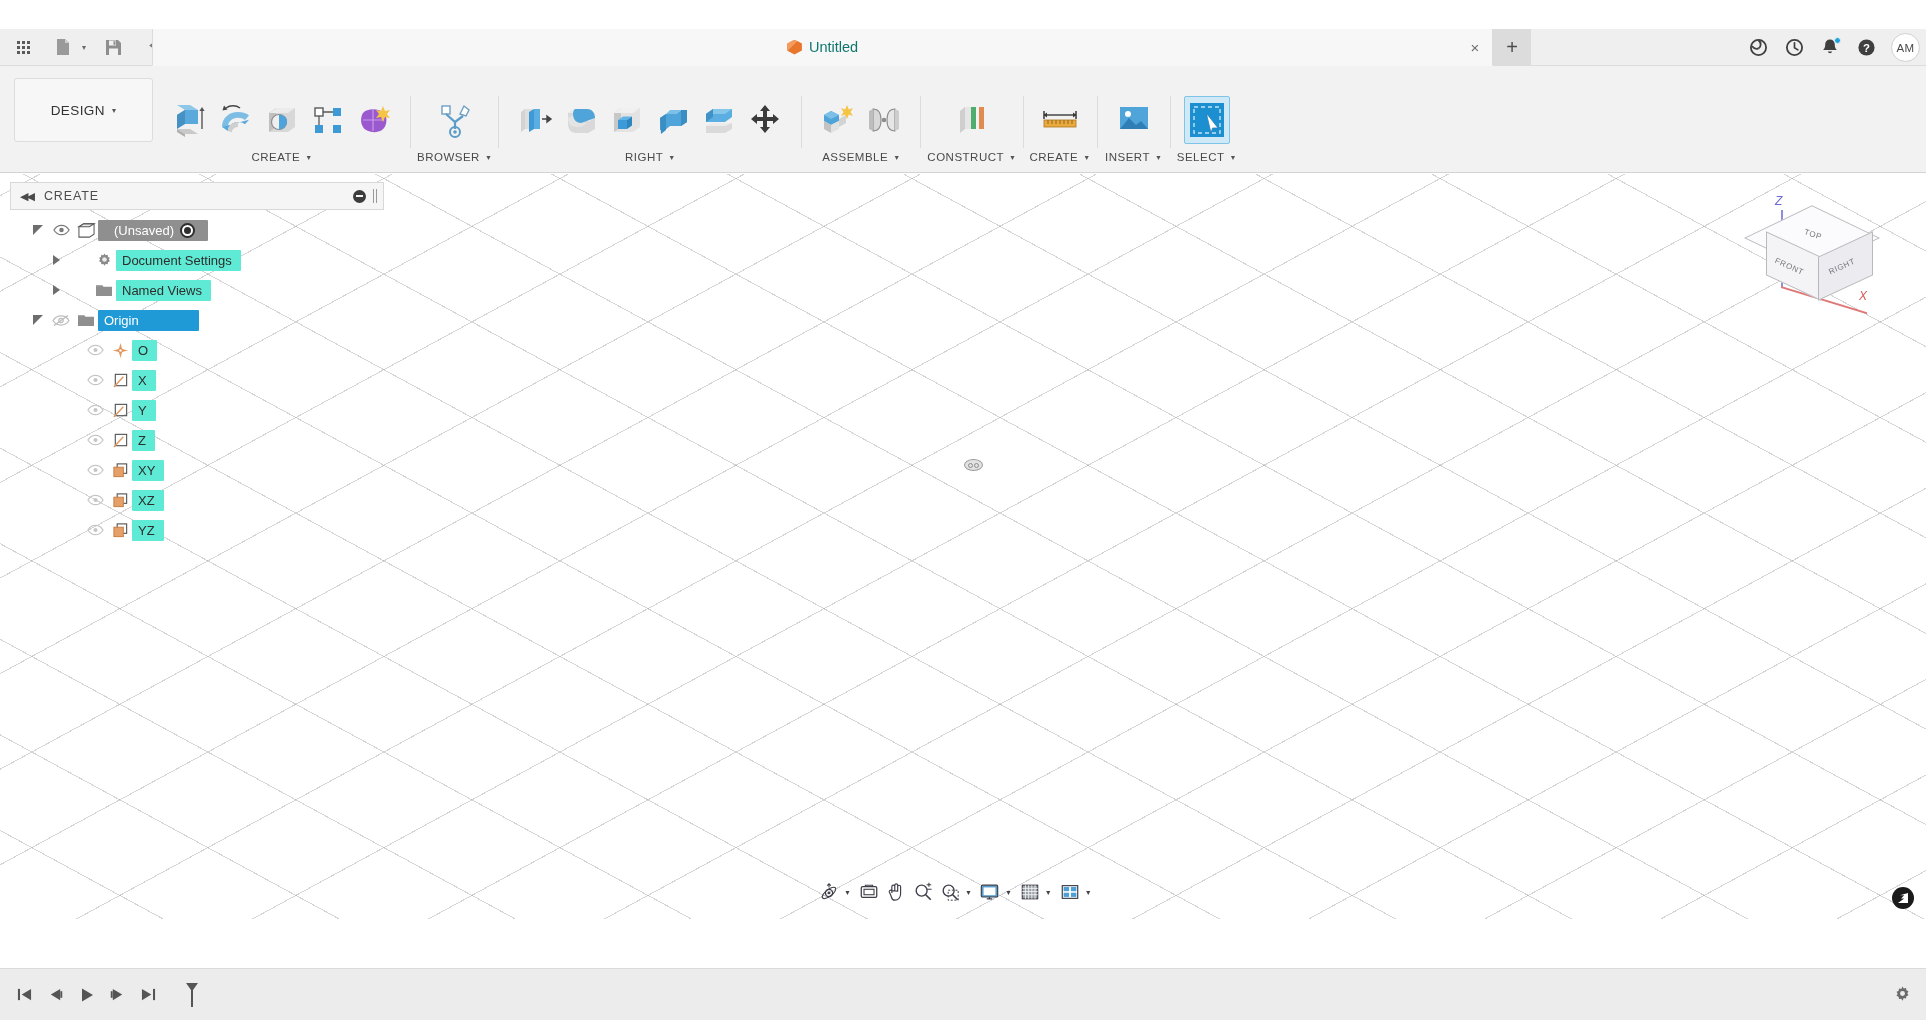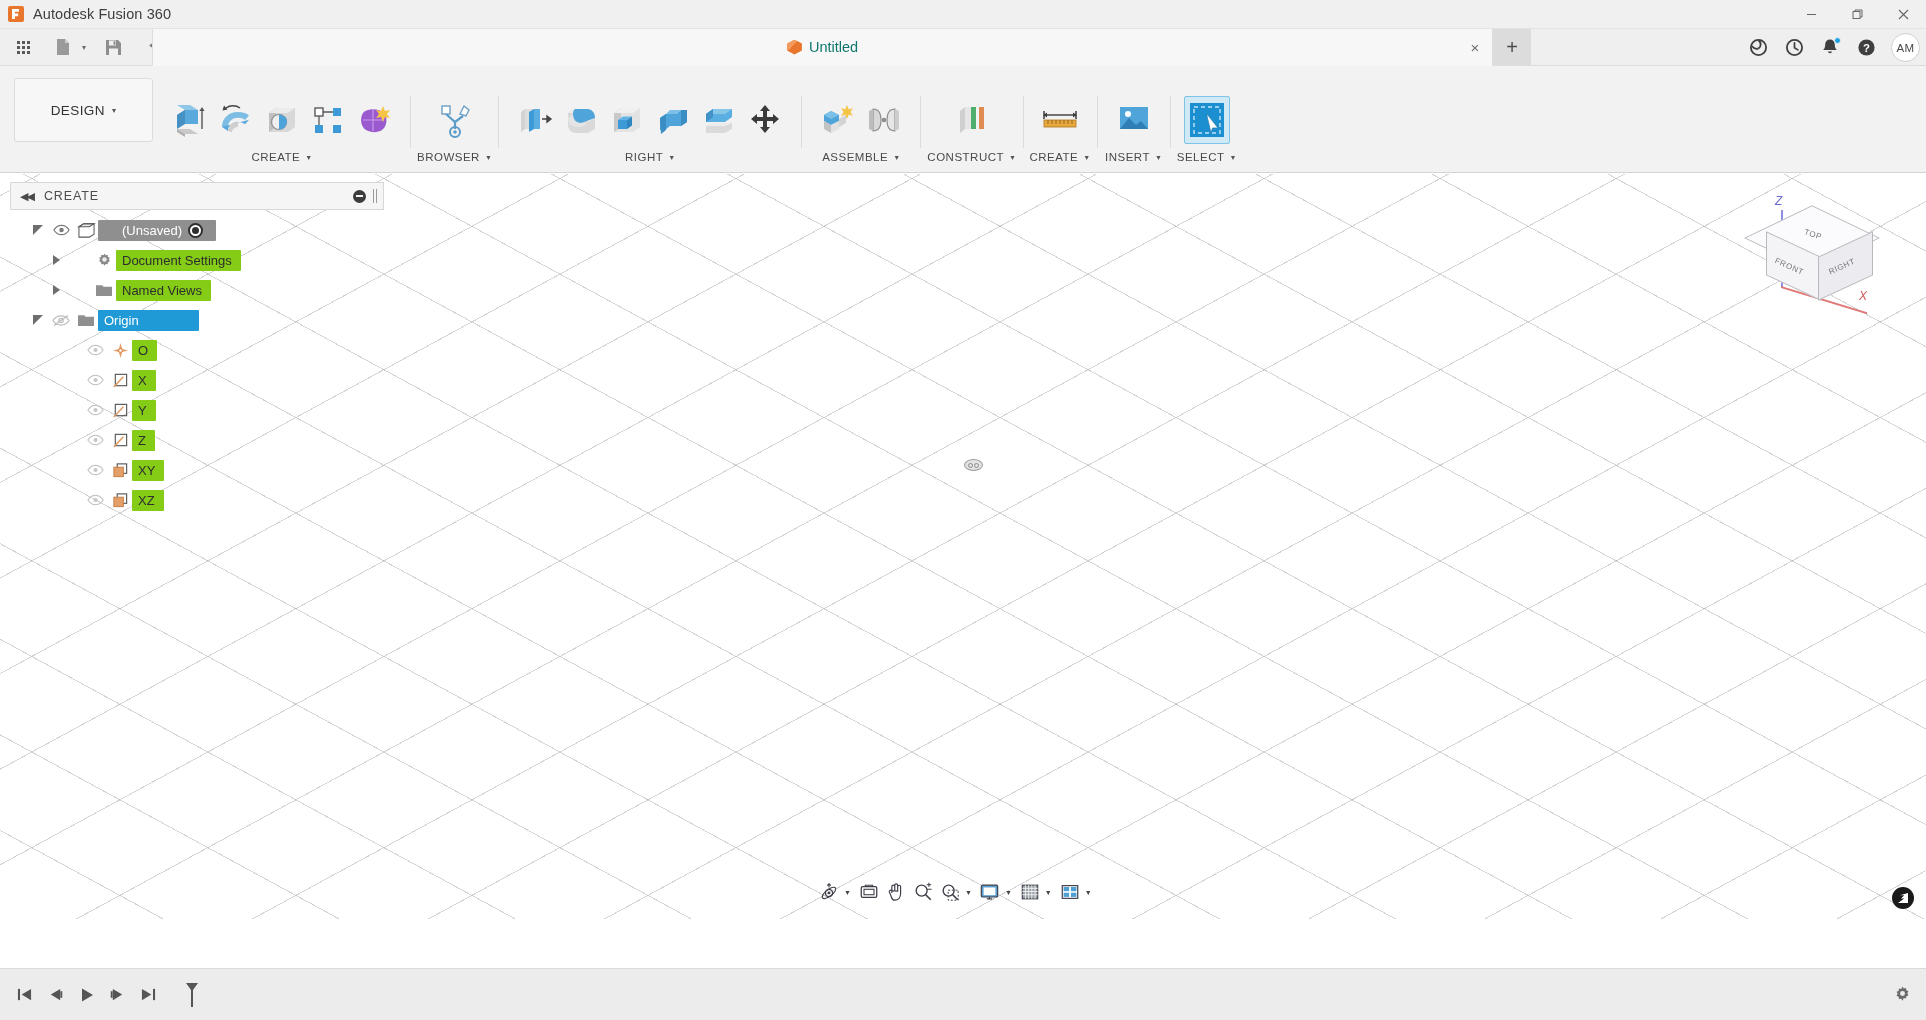--- a/index.html
+++ b/index.html
@@ -164,22 +164,22 @@
   }
   .tri-closed { width: 0; height: 0; border-left: 7px solid #6e6e6e;
     border-top: 5px solid transparent; border-bottom: 5px solid transparent; }
   .tri-open { width: 0; height: 0; border-top: 10px solid #6e6e6e;
     border-right: 10px solid transparent; }
   .eye { width: 26px; height: 30px; display: flex; align-items: center;
          justify-content: center; flex: 0 0 auto; }
   .ticon { width: 24px; height: 30px; display: flex; align-items: center;
            justify-content: center; flex: 0 0 auto; }
   .tlabel { padding: 3px 9px 3px 6px; border-radius: 1px; white-space: nowrap; }
-  .row-unsaved .tlabel { background: #8f8f8f; color: #fff; padding-left: 24px; padding-right: 34px;}
-  .row-hl .tlabel { background: #84cc16; }
+  .row-unsaved .tlabel { background: #8f8f8f; color: #fff; padding-left: 16px; padding-right: 34px;}
+  .row-hl .tlabel { background: #5eead4; }
   .row-sel .tlabel { background: #1f9ad6; color: #fff; padding-right: 60px; }
   .radio-dot {
     width: 15px; height: 15px; border-radius: 50%; border: 2px solid #2e2e2e;
     display: flex; align-items: center; justify-content: center; margin-left: -28px;
     background: #fff; z-index: 2;
   }
   .radio-dot::after { content:""; width:7px;height:7px;border-radius:50%;background:#2e2e2e; }
 
   
   .viewport {
@@ -286,42 +286,20 @@
   .tl-marker { margin-left: 12px; }
   .status-gear { margin-left: auto; margin-right: 14px; color: #6b6b6b; }
 
   svg { display: block; overflow: visible; }
 </style>
 </head>
 <body>
 
 <div id="app">
 
-  <div class="titlebar">
-    <div class="app-icon"></div>
-    <div class="app-title">Autodesk Fusion 360</div>
-    <div class="win-controls">
-      <div class="win-btn">
-        <svg width="11" height="11" viewBox="0 0 11 11">
-            <path d="M1 5.5h9" stroke="#666" stroke-width="1"></path>
-          </svg>
-      </div>
-      <div class="win-btn">
-        <svg width="11" height="11" viewBox="0 0 11 11">
-          <rect x="1" y="2.5" width="7" height="7" fill="none" stroke="#666" stroke-width="1"></rect>
-          <path d="M3 2.5V1h7v7H8.3" fill="none" stroke="#666" stroke-width="1"></path>
-        </svg>
-      </div>
-      <div class="win-btn close">
-        <svg width="11" height="11" viewBox="0 0 11 11">
-            <path d="M1 1l9 9M10 1l-9 9" stroke="#666" stroke-width="1.1"></path>
-          </svg>
-      </div>
-    </div>
-  </div>
 
   <div class="qabar">
     <div style="width:8px"></div>
     <div class="qa-btn">
       <div class="grid9">
           <i></i>
           <i></i>
           <i></i>
           <i></i>
           <i></i>
@@ -925,20 +903,36 @@
       </span>
       <span class="ticon">
         <svg width="17" height="17" viewBox="0 0 18 18">
           <rect x="5.5" y="2" width="10" height="10" fill="none" stroke="#555" stroke-width="1.2"></rect>
           <rect x="2" y="5.5" width="10" height="10" fill="#e5a06a" stroke="#c47d44" stroke-width="1"></rect>
         </svg>
       </span>
       <span class="tlabel">XZ</span>
     </div>
 
+    <div class="trow row-hl">
+      <span style="width:72px"></span>
+      <span class="eye">
+        <svg width="17" height="12" viewBox="0 0 18 12">
+          <path d="M1 6s3-5 8-5 8 5 8 5-3 5-8 5-8-5-8-5z" fill="none" stroke="#c6c6c6" stroke-width="1.3"></path>
+          <circle cx="9" cy="6" r="2.2" fill="#c6c6c6"></circle>
+        </svg>
+      </span>
+      <span class="ticon">
+        <svg width="17" height="17" viewBox="0 0 18 18">
+          <rect x="5.5" y="2" width="10" height="10" fill="none" stroke="#555" stroke-width="1.2"></rect>
+          <rect x="2" y="5.5" width="10" height="10" fill="#e5a06a" stroke="#c47d44" stroke-width="1"></rect>
+        </svg>
+      </span>
+      <span class="tlabel">YZ</span>
+    </div>
   </div>
 
   <div class="comments">
     <span class="lbl">COMMENTS</span>
     <span class="plus"></span>
     <span class="grip"></span>
   </div>
 
   <div class="statusbar">
     <div style="width:9px"></div>

